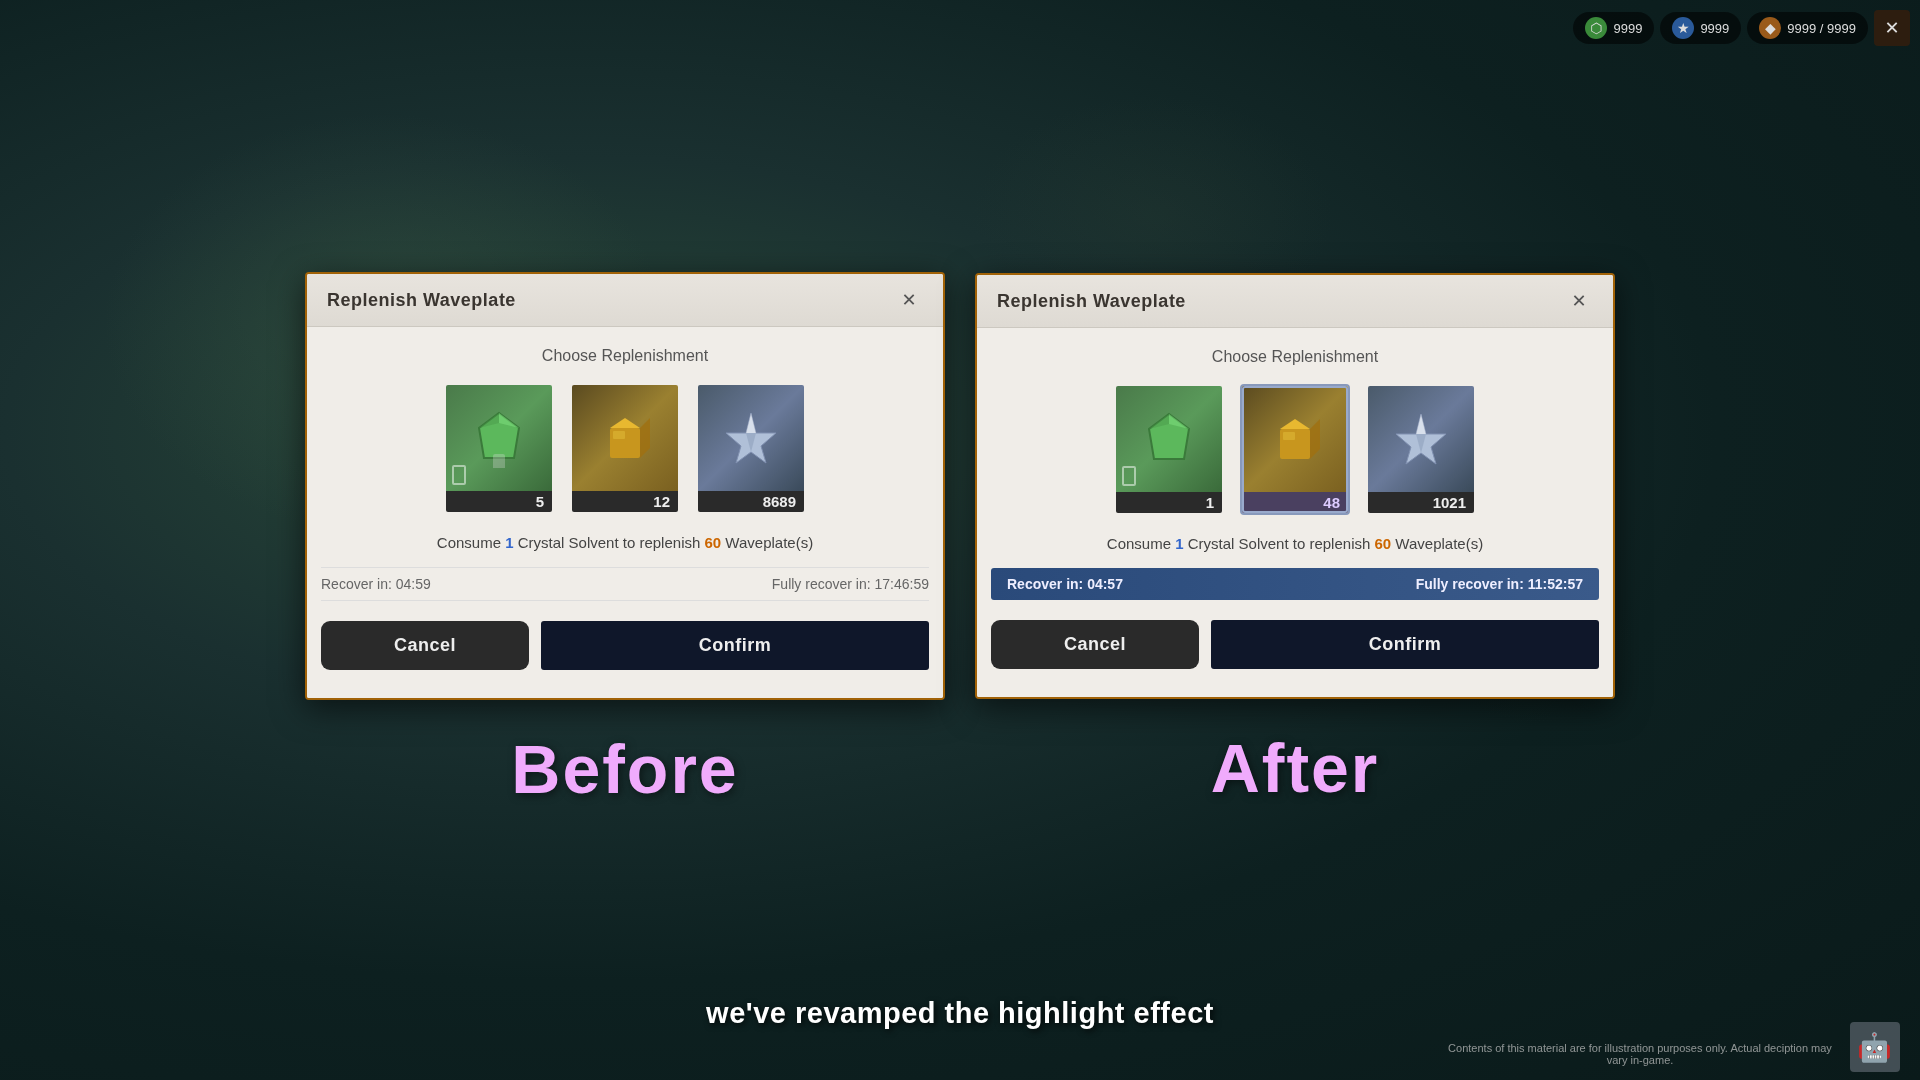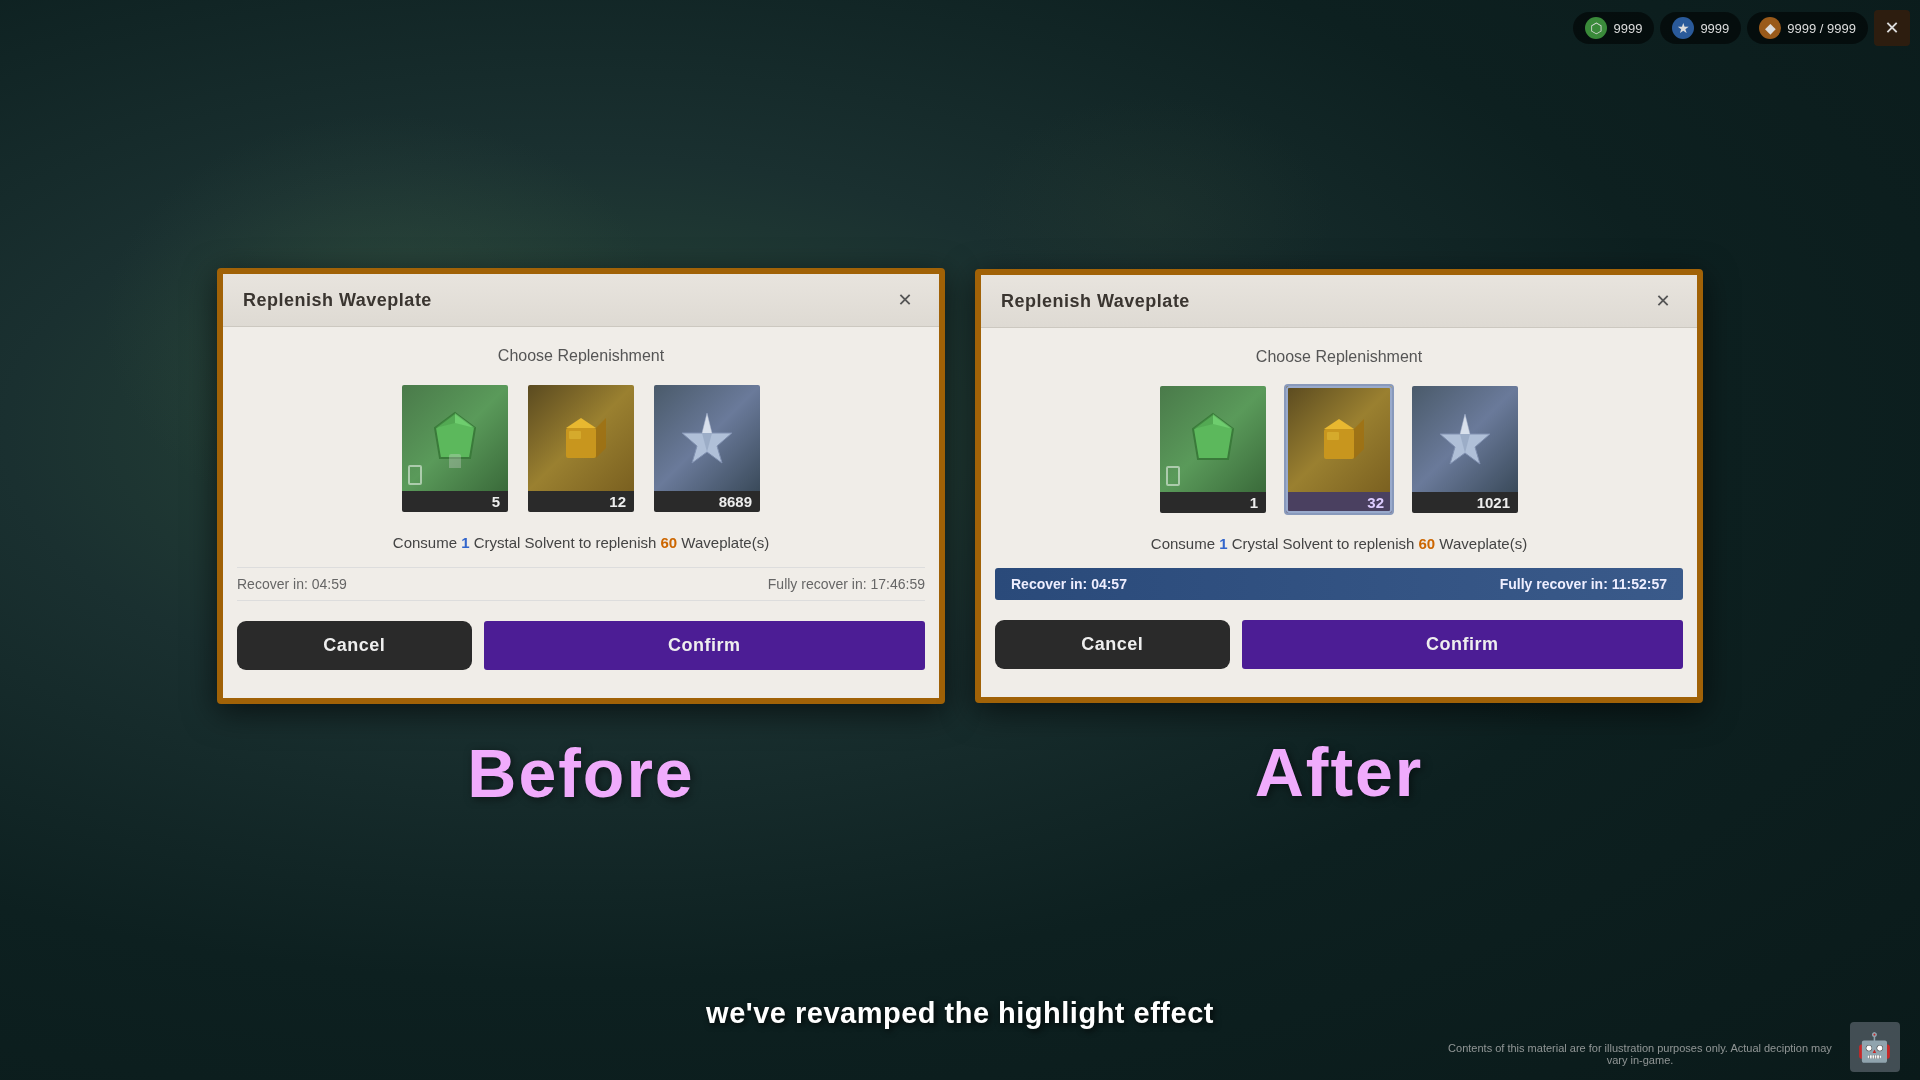--- a/index.html
+++ b/index.html
@@ -43,26 +43,26 @@
 
     .panel-wrapper {
       display: flex;
       flex-direction: column;
       align-items: center;
       gap: 30px;
     }
 
     
     .dialog {
-      width: 728px;
+      width: 640px;
       background: #f0ede8;
       border-radius: 4px;
       overflow: hidden;
       box-shadow: 0 8px 32px rgba(0,0,0,0.6);
-      border: 6px solid #a16207;
+      border: 2px solid #a16207;
     }
 
     .dialog-header {
       background: linear-gradient(180deg, #e8e4de 0%, #dedad3 100%);
       padding: 12px 20px;
       display: flex;
       align-items: center;
       justify-content: space-between;
       border-bottom: 1px solid #ccc8c0;
     }
@@ -220,21 +220,21 @@
       border-radius: 9px;
       font-size: 18px;
       font-weight: 600;
       cursor: pointer;
       letter-spacing: 0.5px;
     }
 
     .btn-confirm {
       flex: 2;
       padding: 14px;
-      background: #4c1d95;
+      background: #0f172a;
       color: #eee;
       border: none;
       border-radius: 3px;
       font-size: 18px;
       font-weight: 600;
       cursor: pointer;
       letter-spacing: 0.5px;
     }
 
     
@@ -467,21 +467,21 @@
           <div class="item-card selected">
 
             <div class="item-image gold-cube">
               <svg width="60" height="60" viewBox="0 0 60 60">
                 <rect x="15" y="20" width="30" height="30" fill="#c8961e" rx="2"></rect>
                 <polygon points="15,20 30,10 45,20" fill="#e8b830"></polygon>
                 <polygon points="45,20 45,50 55,40 55,10" fill="#a07010" opacity="0.8"></polygon>
                 <rect x="18" y="23" width="12" height="8" fill="#e8c840" opacity="0.4" rx="1"></rect>
               </svg>
             </div>
-            <div class="item-count highlighted">32</div>
+            <div class="item-count highlighted">48</div>
           </div>
 
           <div class="item-card">
             <div class="item-image crystal">
               <svg width="60" height="60" viewBox="0 0 60 60">
                 <polygon points="30,5 35,25 55,25 40,38 45,55 30,44 15,55 20,38 5,25 25,25" fill="#b0c0d8" stroke="#8090b0" stroke-width="1"></polygon>
                 <polygon points="30,5 35,25 25,25" fill="white" opacity="0.5"></polygon>
                 <polygon points="30,44 35,25 25,25" fill="#8090b0" opacity="0.4"></polygon>
               </svg>
             </div>

